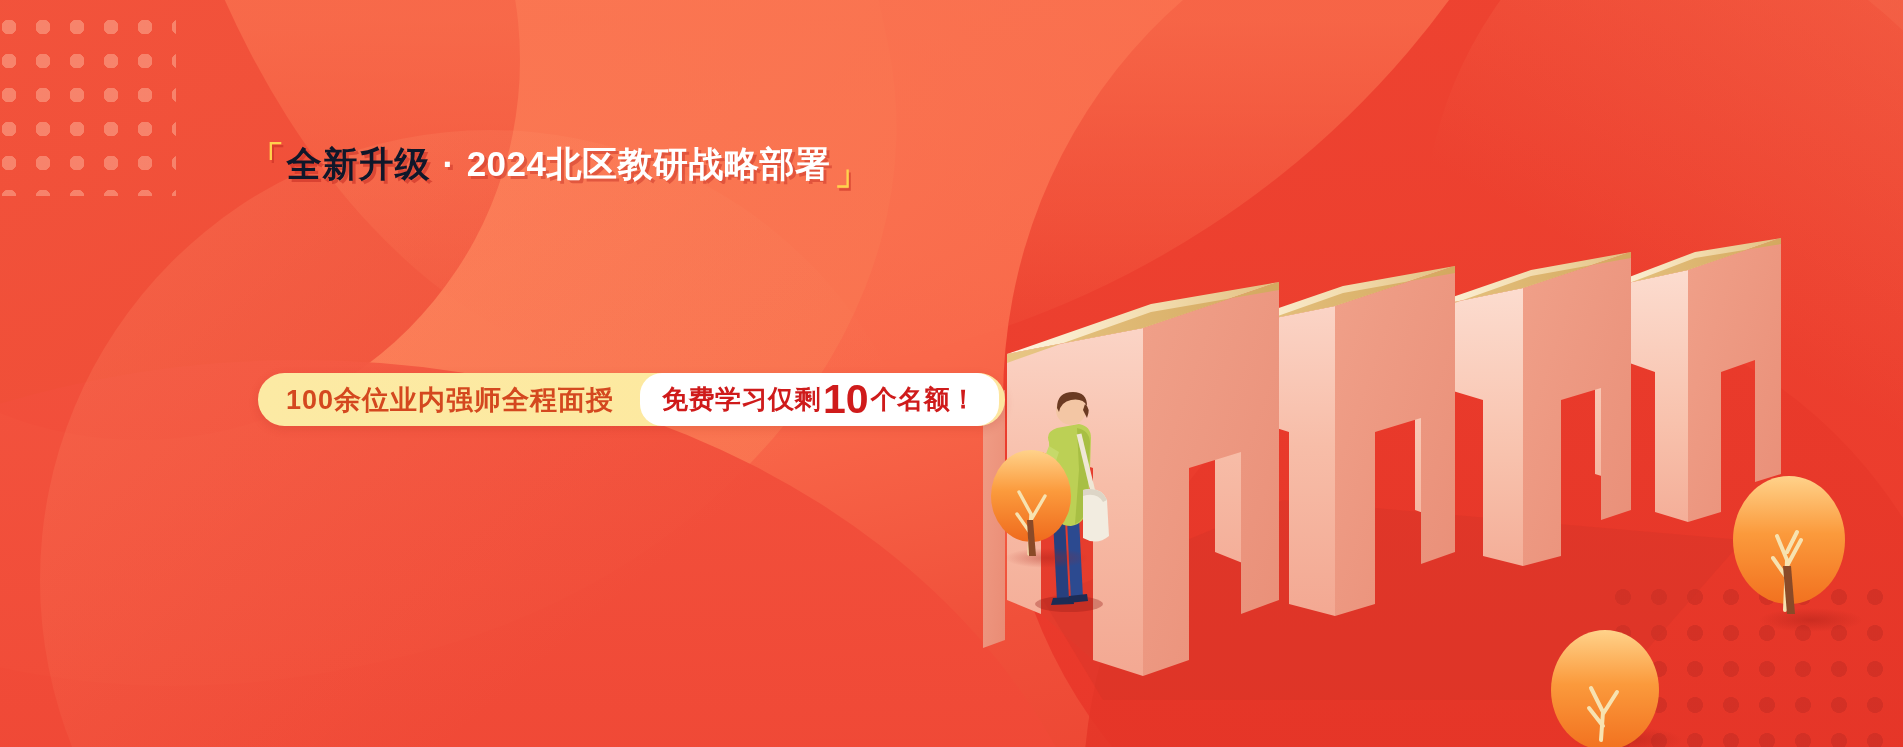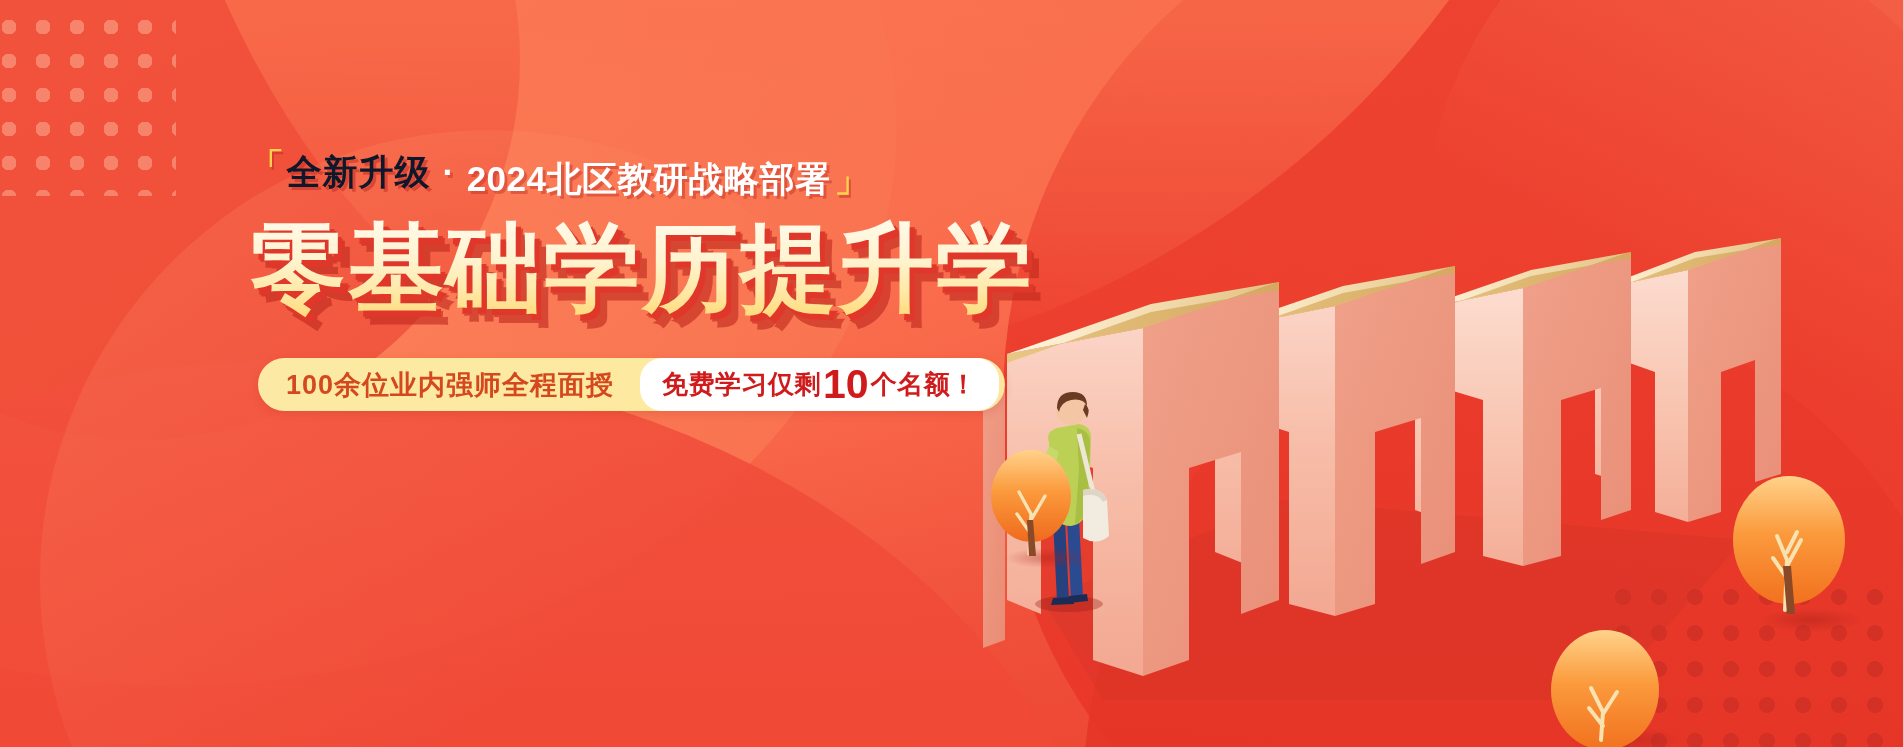--- a/index.html
+++ b/index.html
@@ -100,36 +100,35 @@
   .brk.close{margin-left:4px;margin-right:0;top:8px;}
   .sub-gold{
     color:#0f172a;
     text-shadow:3px 3px 0 rgba(196,44,35,.55);
     letter-spacing:1px;
   }
   .sub-dot{color:#ffffff;margin:0 12px;text-shadow:3px 3px 0 rgba(196,44,35,.45);}
   .sub-white{
     color:#ffffff;letter-spacing:.5px;
     text-shadow:3px 3px 0 rgba(196,44,35,.45);
-    margin-top:15px;
   }
 
   .headline{
     margin-top:22px;
     font-size:96px;font-weight:900;line-height:1.05;
     letter-spacing:2px;white-space:nowrap;
     background:linear-gradient(180deg,#fffaea 0%,#fff3cf 42%,#ffe9a8 72%,#ffd978 100%);
     -webkit-background-clip:text;background-clip:text;
     color:transparent;-webkit-text-fill-color:transparent;
     filter:drop-shadow(5px 6px 0 #e0372a) drop-shadow(7px 8px 0 rgba(190,38,28,.6));
   }
 
   
   .pill{
-    position:absolute;left:258px;top:358px;z-index:30;
+    position:absolute;left:258px;top:373px;z-index:30;
     display:flex;align-items:center;
     height:53px;border-radius:27px;
     background:linear-gradient(90deg,#fceaa4 0%,#fde9a0 55%,#fde6a0 100%);
     padding:0 6px 0 28px;
     box-shadow:0 3px 10px rgba(170,35,25,.18);
   }
   .pill-left{
     font-size:27px;font-weight:700;color:#d4481f;letter-spacing:1px;
     padding-right:26px;white-space:nowrap;
   }
@@ -307,21 +306,20 @@
   <div class="copy">
 
     <div class="subtitle">
       <span class="brk">「</span>
       <span class="sub-gold">全新升级</span>
       <span class="sub-dot">·</span>
       <span class="sub-white">2024北区教研战略部署</span>
       <span class="brk close">」</span>
     </div>
 
-    <div class="headline">零基础学历提升学霸班</div>
   </div>
 
   <div class="pill">
     <span class="pill-left">100余位业内强师全程面授</span>
     <span class="pill-right">
       <span class="pr-txt">免费学习仅剩</span>
       <span class="pr-num">10</span>
       <span class="pr-txt">个名额！</span>
     </span>
   </div>

